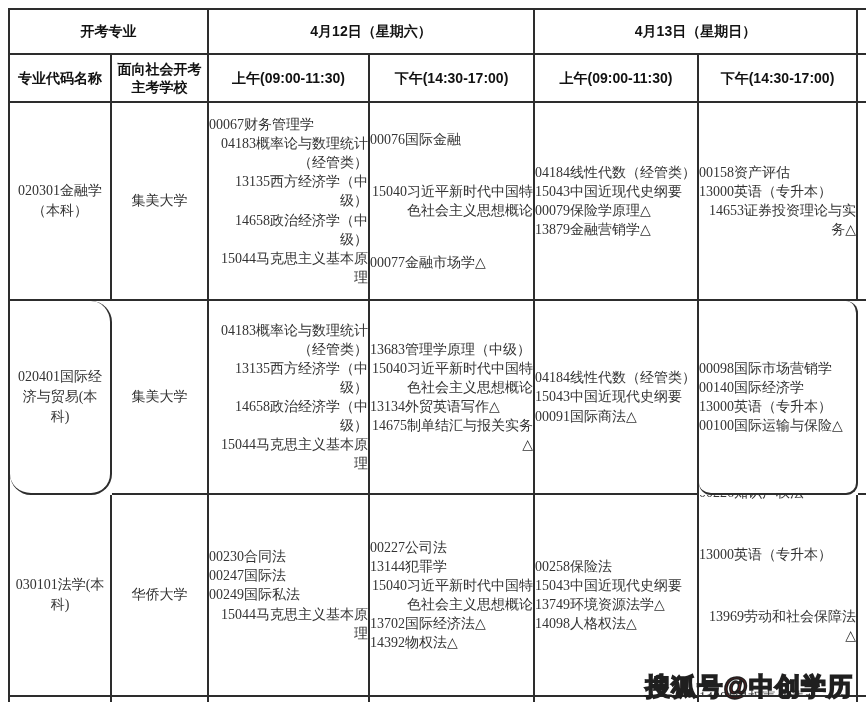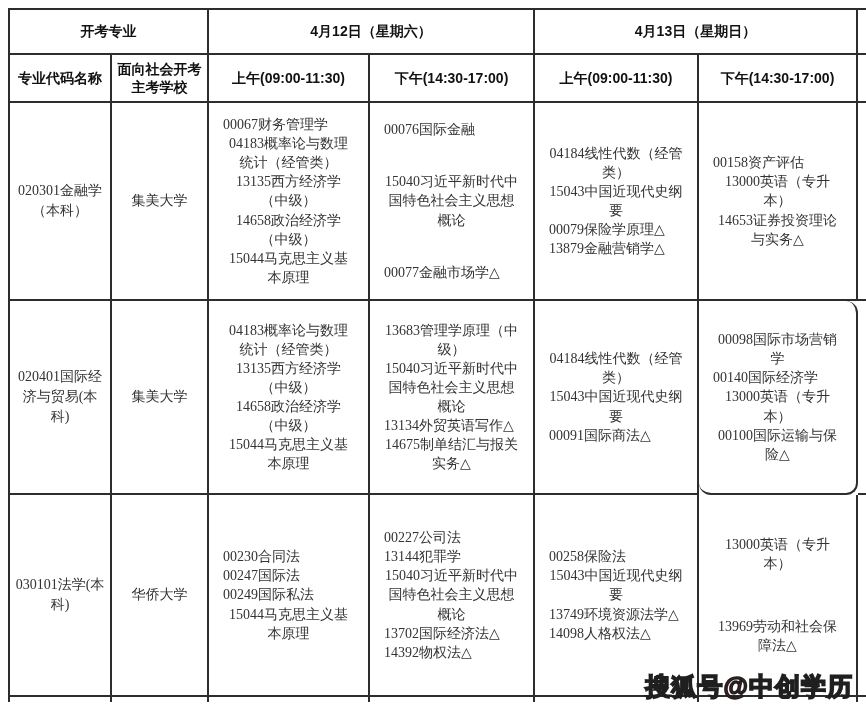--- a/index.html
+++ b/index.html
@@ -30,22 +30,22 @@
     align-items:center;text-align:center;
     font-family:"Liberation Sans","DejaVu Sans",sans-serif;
     font-weight:bold;font-size:14px;color:#111;line-height:1.3;
     padding:0 2px;
   }
   .name-cell{
     align-items:center;text-align:center;
     font-size:14px;line-height:1.45;padding:0 4px;color:#333;
   }
   .course-cell{
-    align-items:flex-start;text-align:center;
-    font-size:14px;line-height:1.36;padding:1px 14px;color:#333;
+    align-items:flex-start;text-align:right;
+    font-size:14px;line-height:1.36;padding:1px 0;color:#333;
   }
   .course-line{display:block;}
   .sliver{
     align-items:flex-start;font-size:13px;color:#555;
     padding-top:52px;line-height:1.5;
   }
   #watermark{
     position:absolute;right:13px;top:670px;
     font-family:"Liberation Sans","DejaVu Sans",sans-serif;
     font-weight:bold;font-size:25px;letter-spacing:1px;
@@ -94,21 +94,21 @@
         <div class="course-line">00079保险学原理△</div>
         <div class="course-line">13879金融营销学△</div>
       </div>
     <div class="cell course-cell" style="grid-column:6;grid-row:3;">
         <div class="course-line">00158资产评估</div>
         <div class="course-line">13000英语（专升本）</div>
         <div class="course-line">14653证券投资理论与实务△</div>
       </div>
     <div class="cell no-r sliver" style="grid-column:7;grid-row:3;"></div>
 
-    <div class="cell name-cell" style="grid-column:1;grid-row:4;">020401国际经济与贸易(本科)</div>
+    <div class="cell name-cell" style="grid-column:1;grid-row:4;border-radius:21px;">020401国际经济与贸易(本科)</div>
     <div class="cell name-cell" style="grid-column:2;grid-row:4;">集美大学</div>
     <div class="cell course-cell" style="grid-column:3;grid-row:4;">
         <div class="course-line">04183概率论与数理统计（经管类）</div>
         <div class="course-line">13135西方经济学（中级）</div>
         <div class="course-line">14658政治经济学（中级）</div>
         <div class="course-line">15044马克思主义基本原理</div>
       </div>
     <div class="cell course-cell" style="grid-column:4;grid-row:4;">
         <div class="course-line">13683管理学原理（中级）</div>
         <div class="course-line">15040习近平新时代中国特色社会主义思想概论</div>

